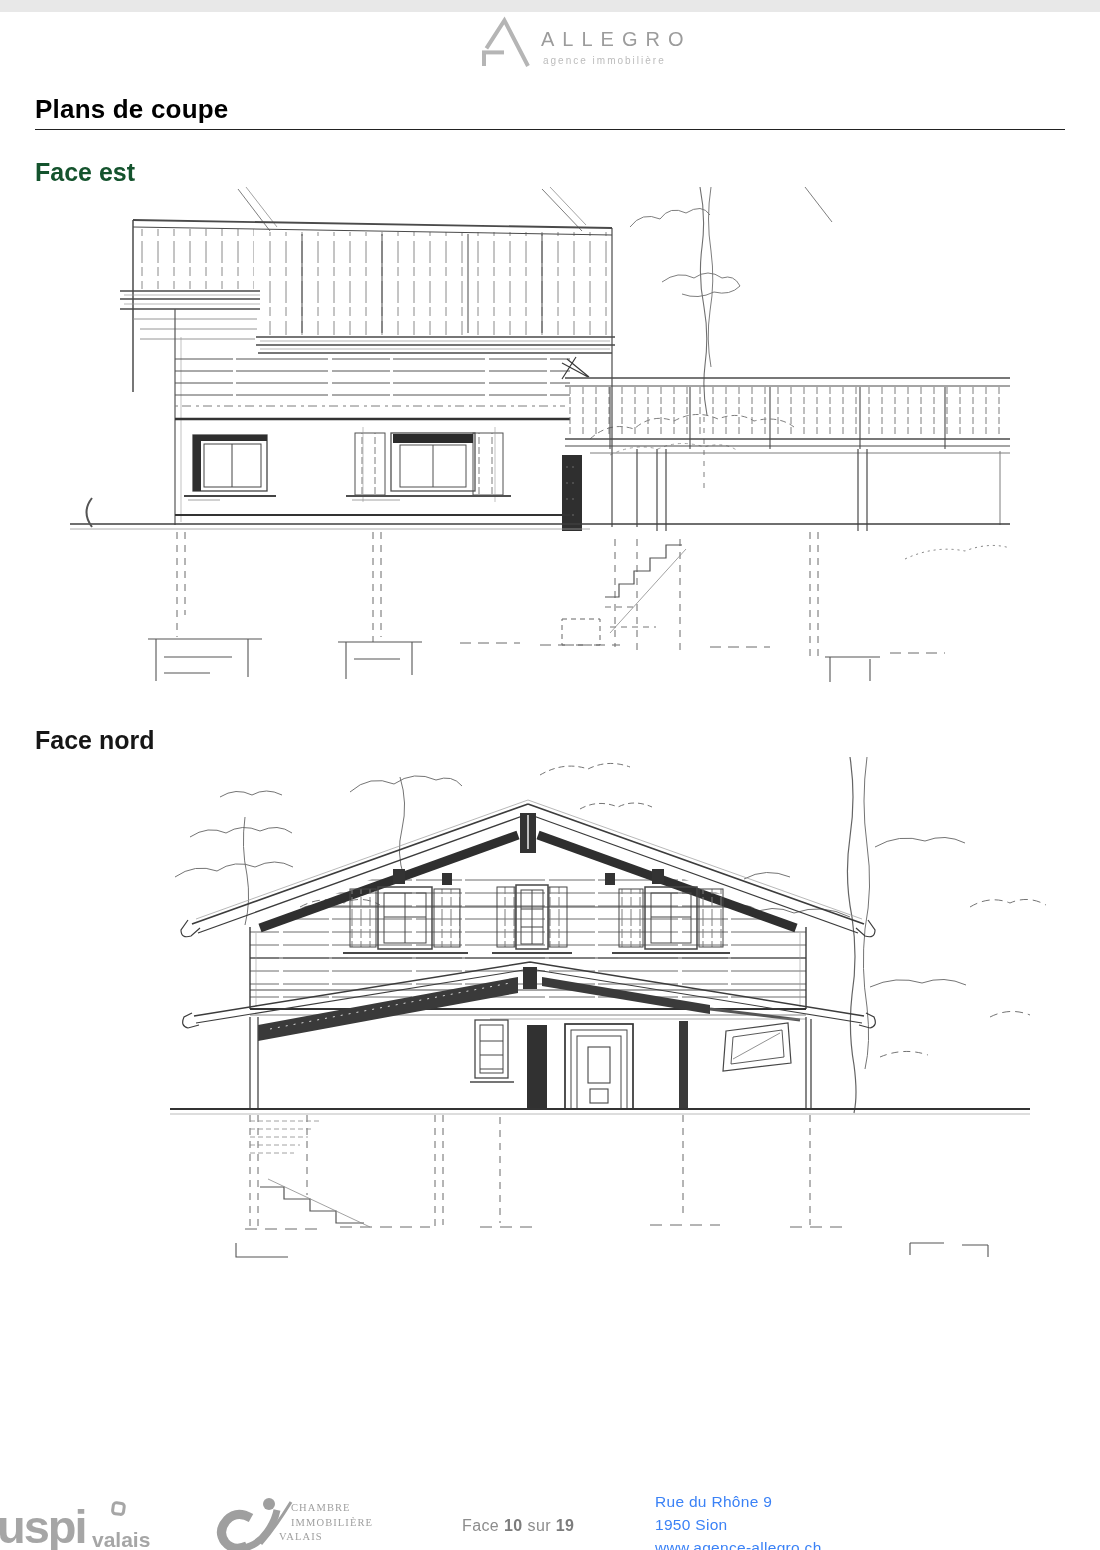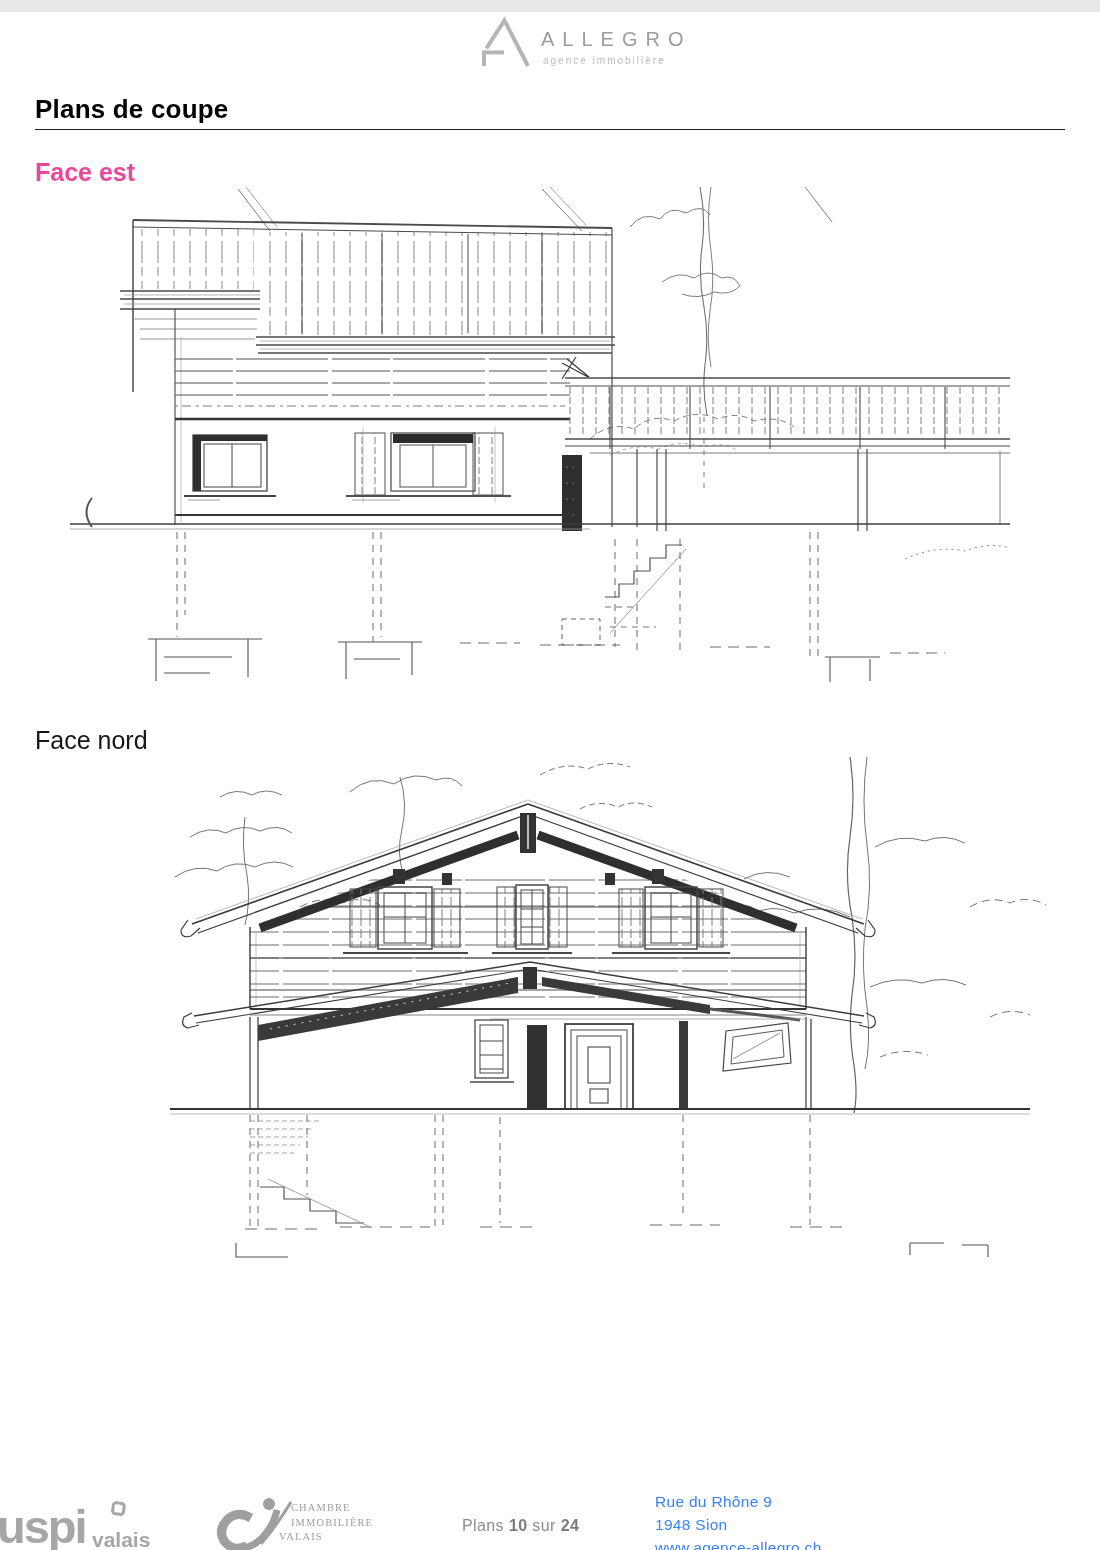--- a/index.html
+++ b/index.html
@@ -11,22 +11,22 @@
   .logo-mark{position:absolute;left:468px;top:2px;width:64px;height:56px;}
   .brand{position:absolute;left:541px;top:16px;font-size:20px;letter-spacing:8px;
          color:#9c9c9c;font-weight:400;}
   .tagline{position:absolute;left:543px;top:43px;font-size:10px;letter-spacing:2px;
          color:#bcbcbc;}
   
   .h-main{position:absolute;left:35px;top:82px;font-size:26px;font-weight:600;
           color:#000000;letter-spacing:.2px;}
   .rule{position:absolute;left:35px;top:117px;width:1030px;height:0;
         border-top:1.6px solid #222;}
-  .h-face-est{position:absolute;left:35px;top:146px;font-size:25px;font-weight:600;color:#ec4899;}
-  .h-face-nord{position:absolute;left:35px;top:714px;font-size:25px;font-weight:400;color:#161616;}
+  .h-face-est{position:absolute;left:35px;top:146px;font-size:25px;font-weight:600;color:#14532d;}
+  .h-face-nord{position:absolute;left:35px;top:714px;font-size:25px;font-weight:700;color:#161616;}
   .fig-est{position:absolute;left:70px;top:175px;width:940px;height:520px;}
   .fig-nord{position:absolute;left:150px;top:745px;width:900px;height:530px;}
   
   .uspi-logo{position:absolute;left:0px;top:1487px;width:160px;height:58px;}
   .ci-logo{position:absolute;left:213px;top:1484px;width:80px;height:62px;}
   .ci-text{position:absolute;left:291px;top:1489px;font-size:10.5px;line-height:14.5px;
            color:#9f9f9f;letter-spacing:1.1px;font-family:Liberation Serif, serif;}
   .ci-text .l3{margin-left:-12px;}
   .page-indicator{position:absolute;left:462px;top:1505px;font-size:16px;color:#8d8d8d;
            letter-spacing:.4px;}
@@ -342,25 +342,25 @@
     <path d="M48 48 q14 -16 30 -42" fill="none" stroke="#9f9f9f" stroke-width="3"></path>
     <circle cx="56" cy="8" r="6" fill="#9f9f9f"></circle>
   </svg>
   <div class="ci-text">
     <div class="l1">CHAMBRE</div>
     <div class="l2">IMMOBILIÈRE</div>
     <div class="l3">VALAIS</div>
   </div>
 
   <div class="page-indicator">
-    <span>Plans</span>
+    <span>Face</span>
     <b>10</b>
     <span>sur</span>
-    <b>24</b>
+    <b>19</b>
   </div>
 
   <div class="addr">
     <div>Rue du Rhône 9</div>
-    <div>1948 Sion</div>
+    <div>1950 Sion</div>
     <div>www.agence-allegro.ch</div>
   </div>
 
 </div>
 
 </body></html>

